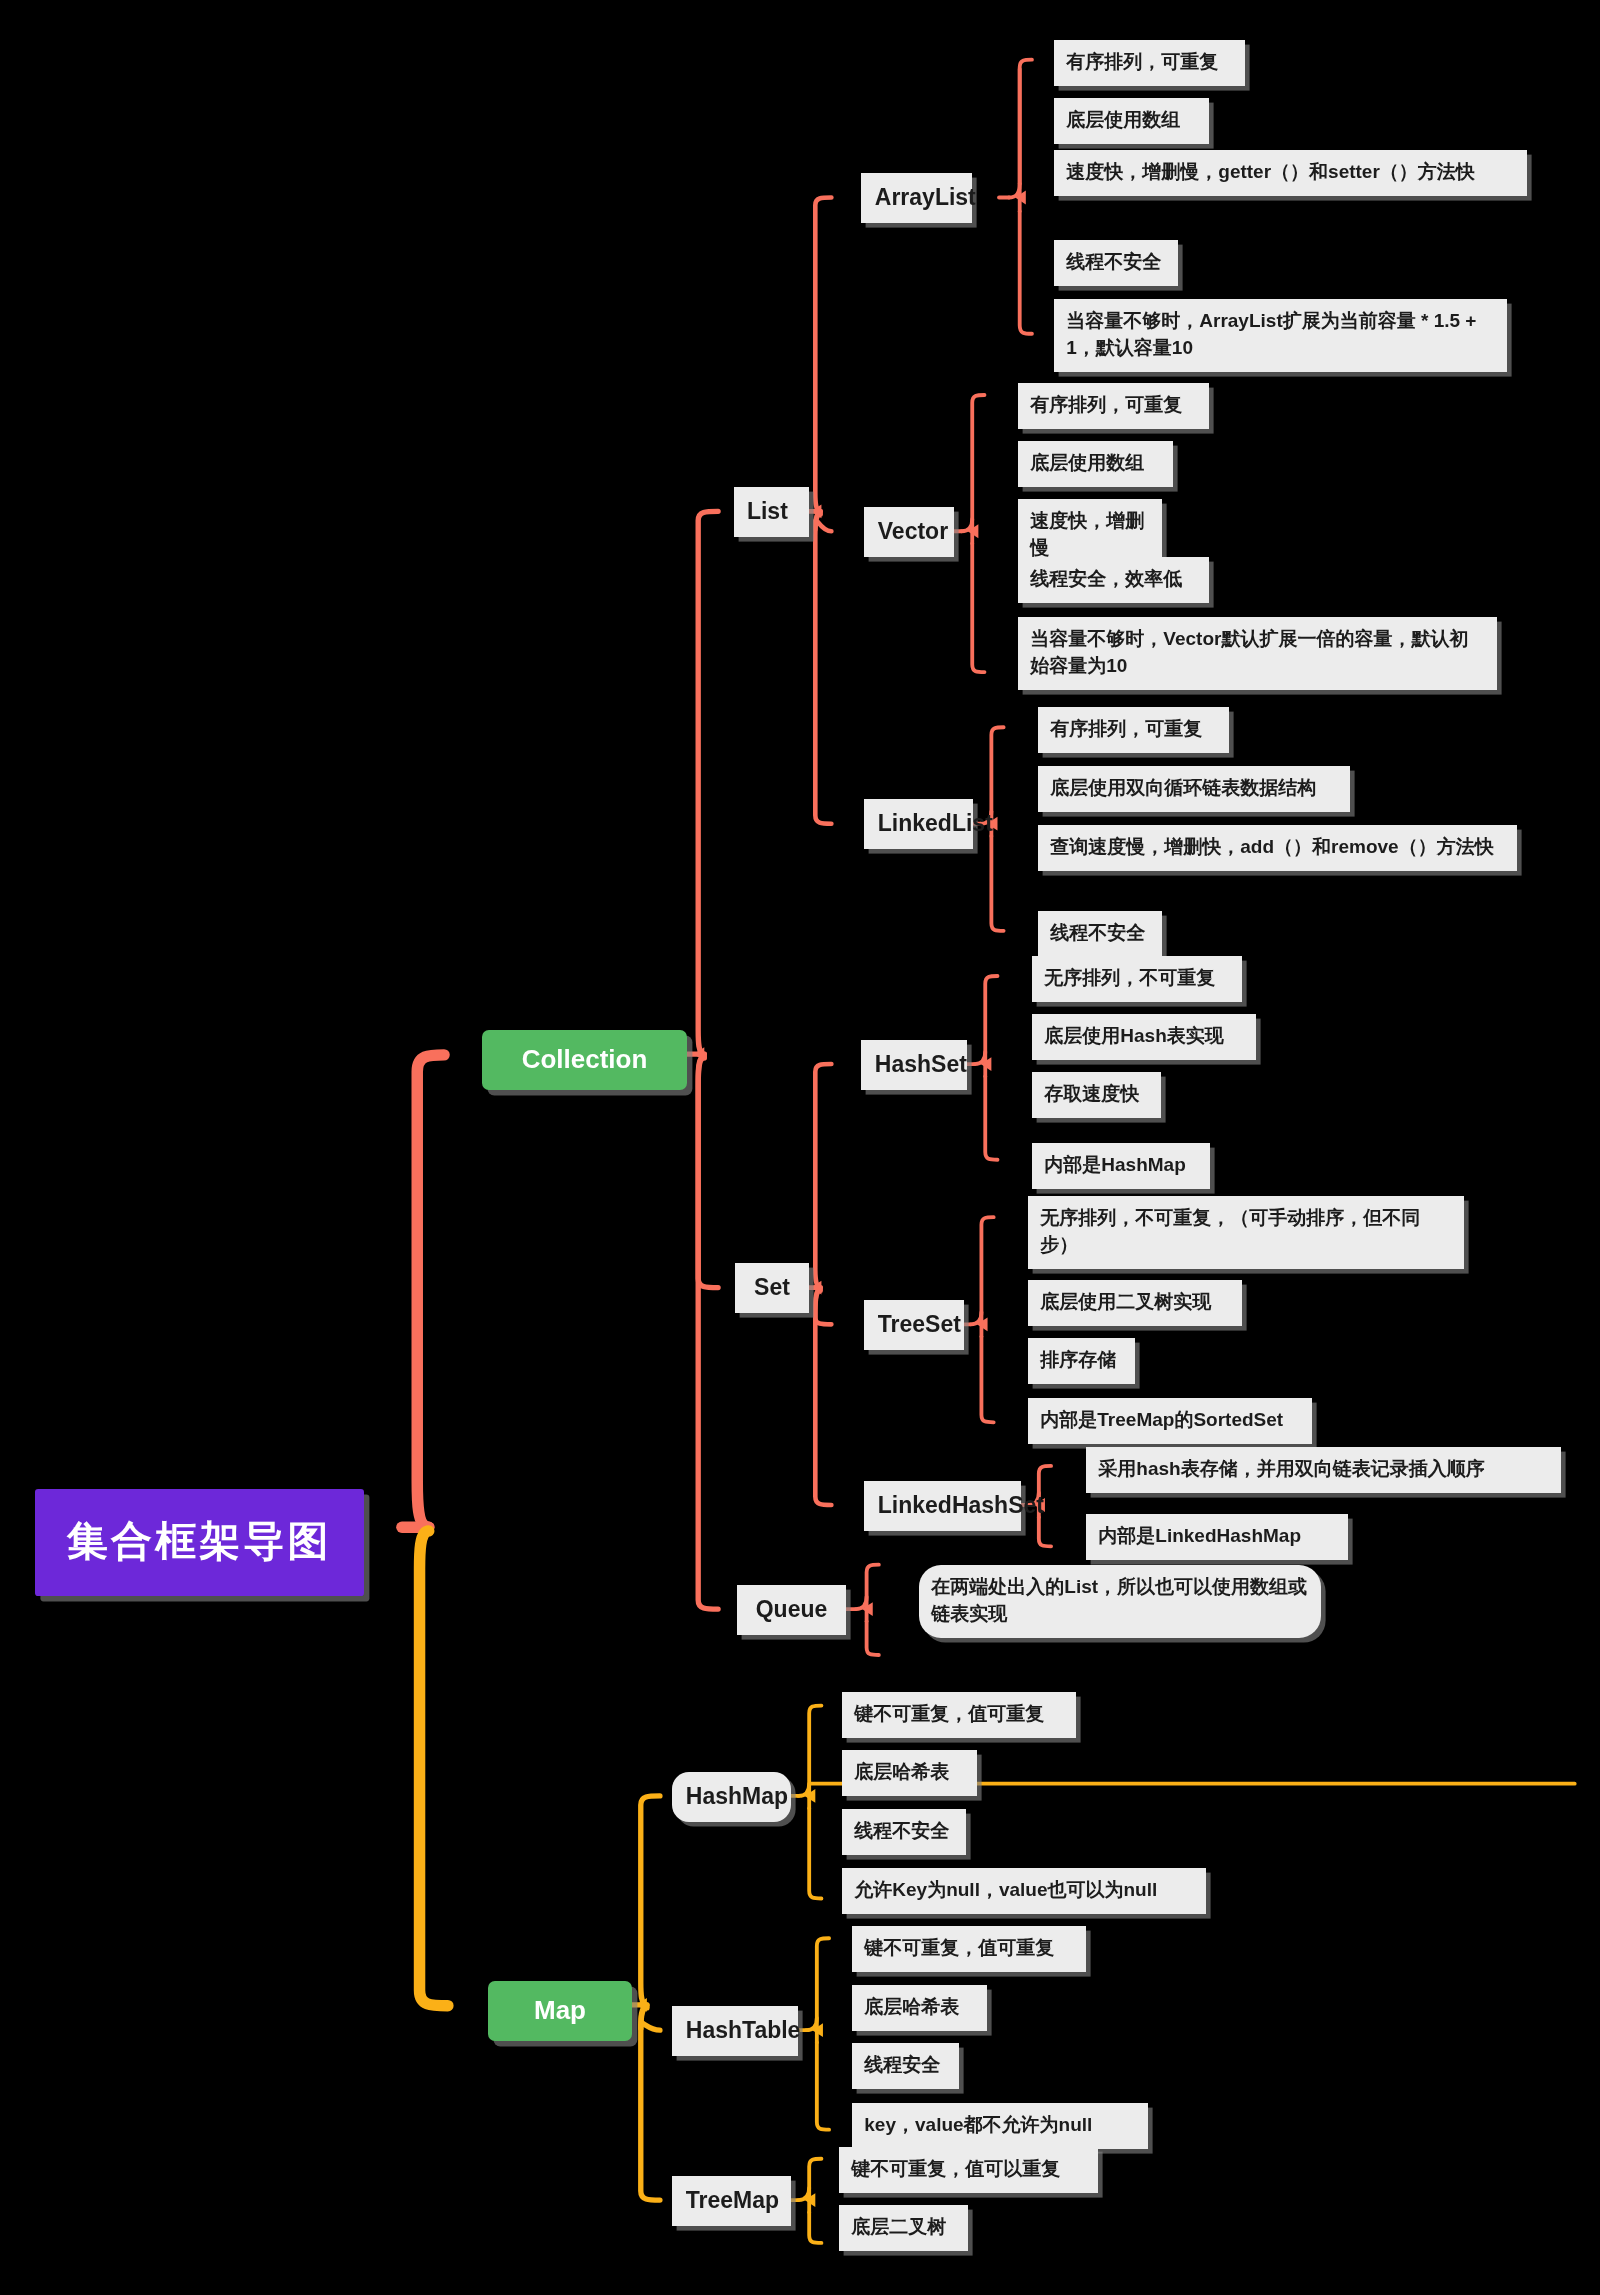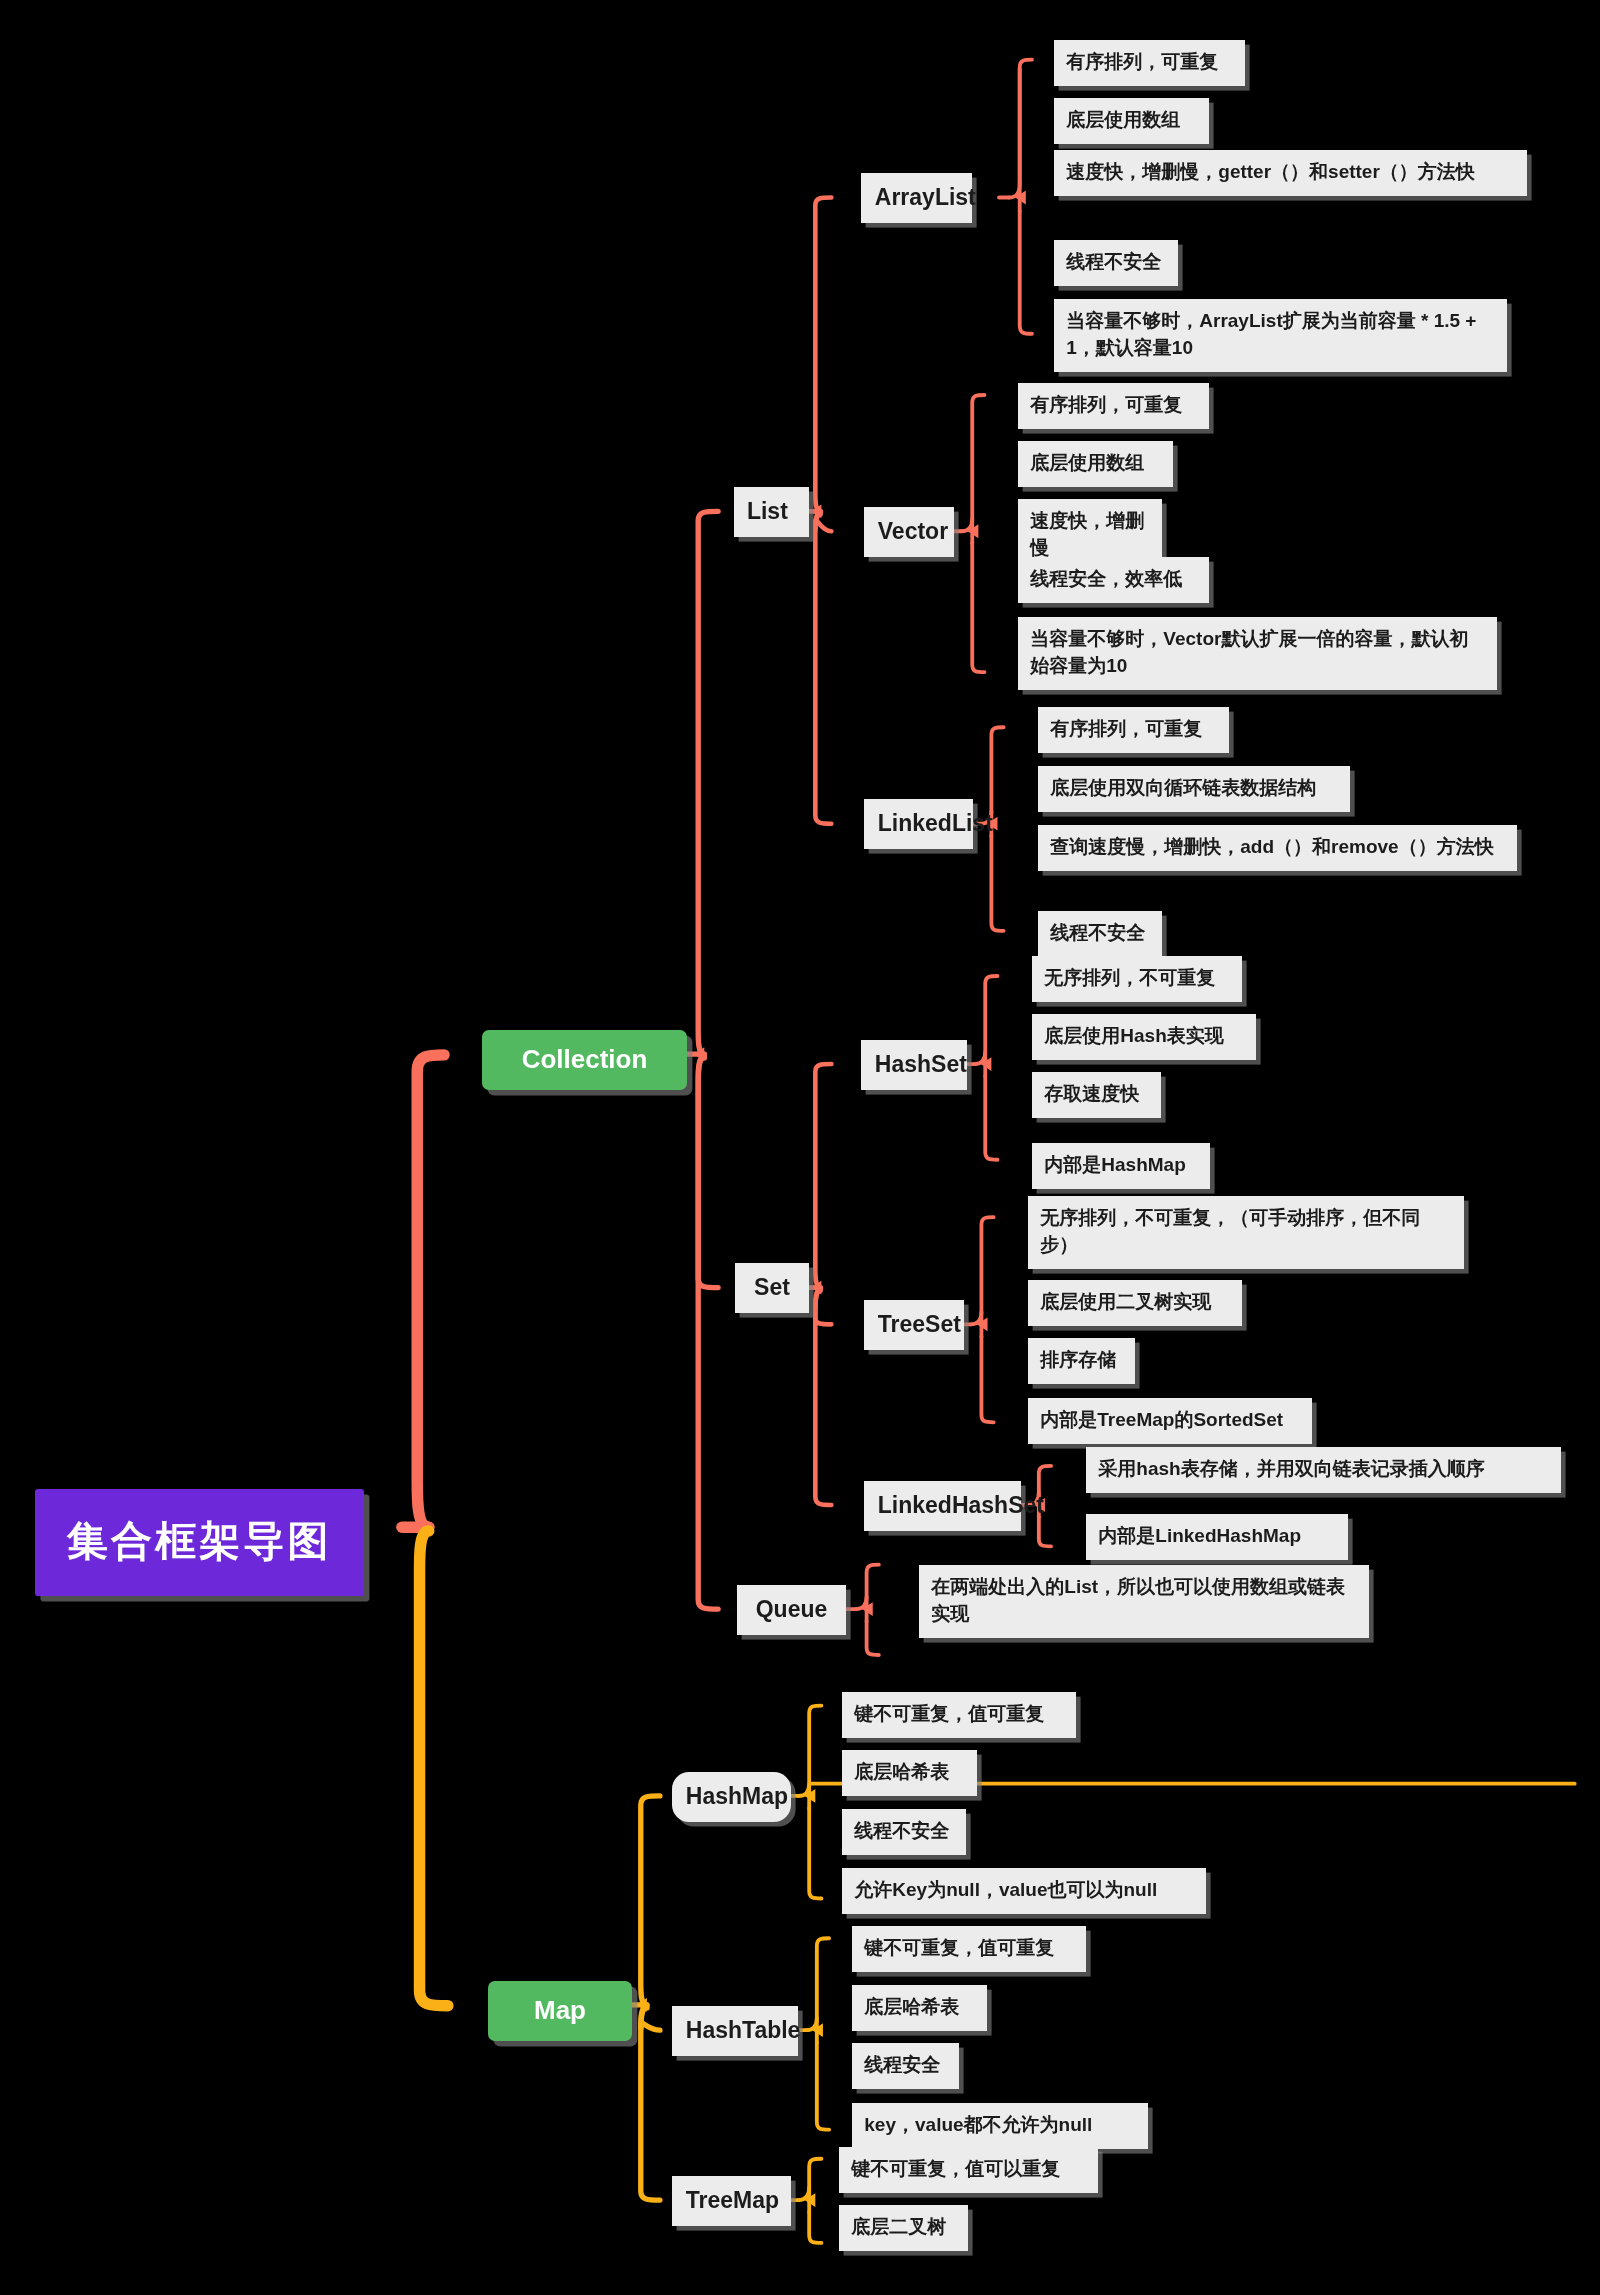--- a/index.html
+++ b/index.html
@@ -231,21 +231,21 @@
   <div class="node leaf" style="left:1032px; top:1143px; width:178px;">内部是HashMap</div>
 
   <div class="node leaf" style="left:1028px; top:1196px; width:436px;">无序排列，不可重复，（可手动排序，但不同步）</div>
   <div class="node leaf" style="left:1028px; top:1280px; width:214px;">底层使用二叉树实现</div>
   <div class="node leaf" style="left:1028px; top:1338px; width:107px;">排序存储</div>
   <div class="node leaf" style="left:1028px; top:1398px; width:284px;">内部是TreeMap的SortedSet</div>
 
   <div class="node leaf" style="left:1086px; top:1447px; width:475px;">采用hash表存储，并用双向链表记录插入顺序</div>
   <div class="node leaf" style="left:1086px; top:1505px; width:262px;margin-top:9px;">内部是LinkedHashMap</div>
 
-  <div class="node leaf" style="left:919px; top:1565px; width:450px;">在两端处出入的List，所以也可以使用数组或链表实现</div>
+  <div class="node leaf" style="left:919px; top:1565px; width:402px;border-radius:22px;">在两端处出入的List，所以也可以使用数组或链表实现</div>
 
   <div class="node leaf" style="left:842px; top:1692px; width:234px;">键不可重复，值可重复</div>
   <div class="node leaf" style="left:842px; top:1750px; width:135px;">底层哈希表</div>
   <div class="node leaf" style="left:842px; top:1809px; width:124px;">线程不安全</div>
   <div class="node leaf" style="left:842px; top:1868px; width:364px;">允许Key为null，value也可以为null</div>
 
   <div class="node leaf" style="left:852px; top:1926px; width:234px;">键不可重复，值可重复</div>
   <div class="node leaf" style="left:852px; top:1985px; width:135px;">底层哈希表</div>
   <div class="node leaf" style="left:852px; top:2043px; width:107px;">线程安全</div>
   <div class="node leaf" style="left:852px; top:2103px; width:296px;">key，value都不允许为null</div>

